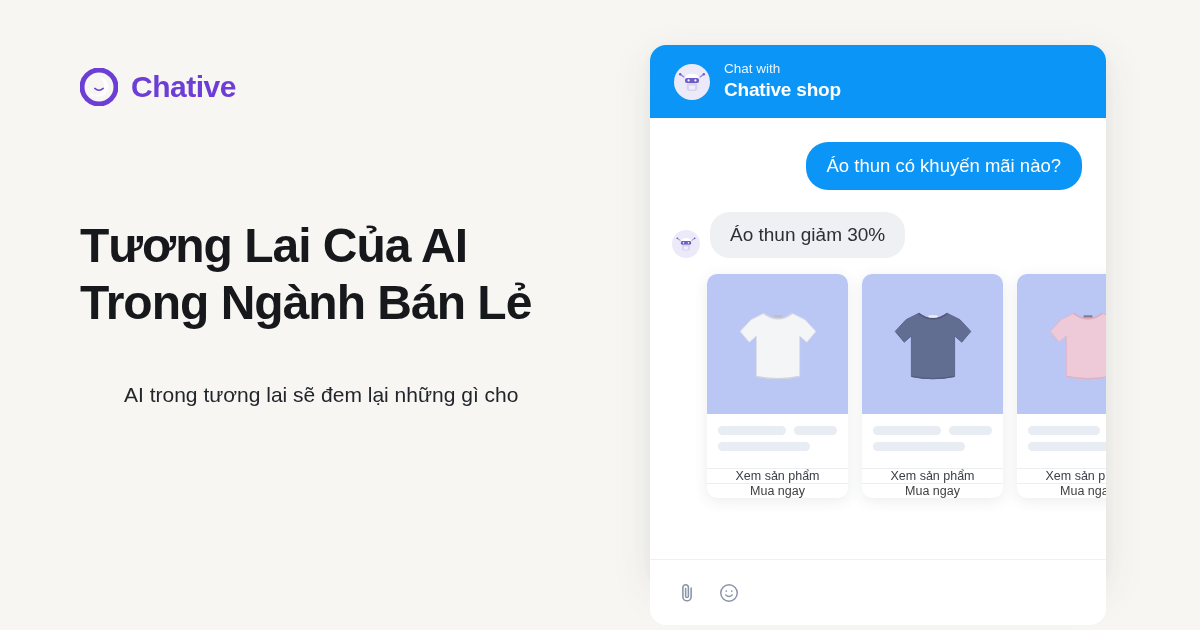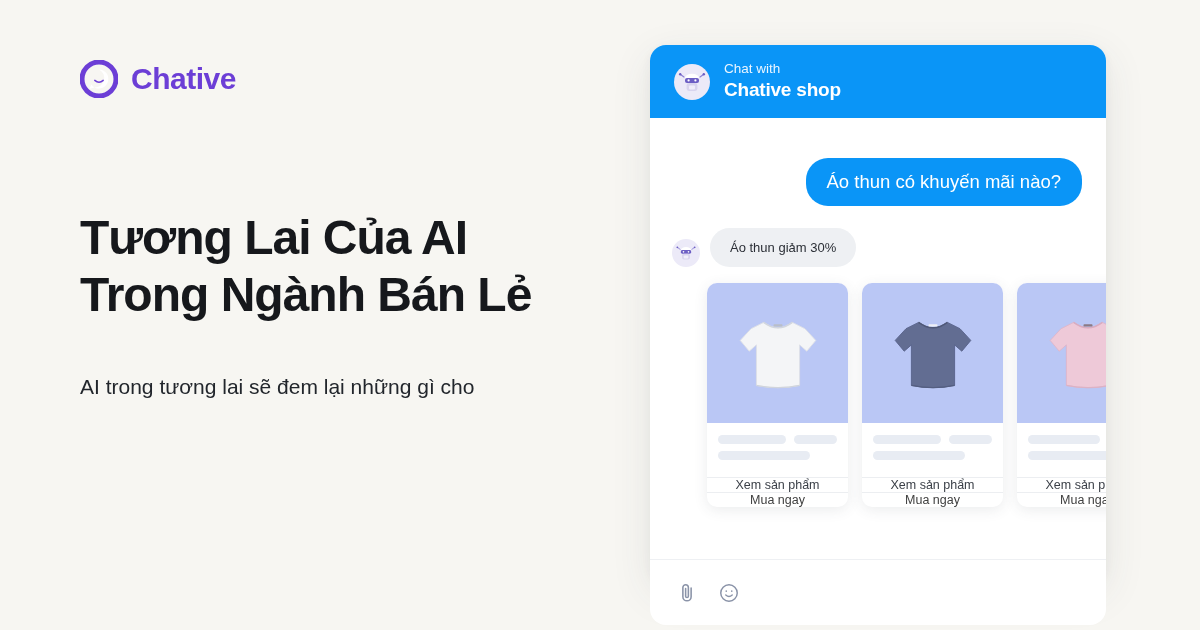--- a/index.html
+++ b/index.html
@@ -10,21 +10,21 @@
     background: #f7f6f2;
     font-family: "Liberation Sans", sans-serif;
     overflow: hidden;
     position: relative;
   }
 
   
   .left-col {
     position: absolute;
     left: 80px;
-    top: 8px;
+    top: 16px;
     width: 540px;
     height: 570px;
   }
 
   .brand {
     position: absolute;
     top: 52px;
     left: 0;
     display: flex;
     align-items: center;
@@ -54,21 +54,21 @@
 
   .subtitle {
     position: absolute;
     top: 364px;
     left: 0;
     width: 510px;
     font-size: 21px;
     line-height: 1.45;
     color: #22262c;
   }
-  .subtitle-line { display: block; }
+  .subtitle-line { display: block; margin-left: 44px; }
 
   
   .widget {
     position: absolute;
     left: 650px;
     top: 45px;
     width: 456px;
     height: 537px;
     background: #ffffff;
     border-radius: 16px;
@@ -108,21 +108,20 @@
   .msg-area {
     position: relative;
     height: 441px;
     overflow: hidden;
   }
 
   .row-user {
     display: flex;
     justify-content: flex-end;
     padding: 24px 24px 0 24px;
-    margin-top: 16px;
   }
   .bubble-user {
     background: #0a95f7;
     color: #ffffff;
     font-size: 18.5px;
     padding: 13px 21px;
     border-radius: 22px;
     white-space: nowrap;
   }
 
@@ -136,21 +135,21 @@
     width: 28px; height: 28px;
     border-radius: 50%;
     background: #eceaf8;
     display: flex; align-items: center; justify-content: center;
     flex: none;
     overflow: hidden;
   }
   .bubble-bot {
     background: #eef0f3;
     color: #2b2f36;
-    font-size: 13px;
+    font-size: 19px;
     padding: 12px 20px;
     border-radius: 20px;
     white-space: nowrap;
   }
 
   
   .carousel {
     display: flex;
     gap: 14px;
     padding: 16px 0 0 57px;

